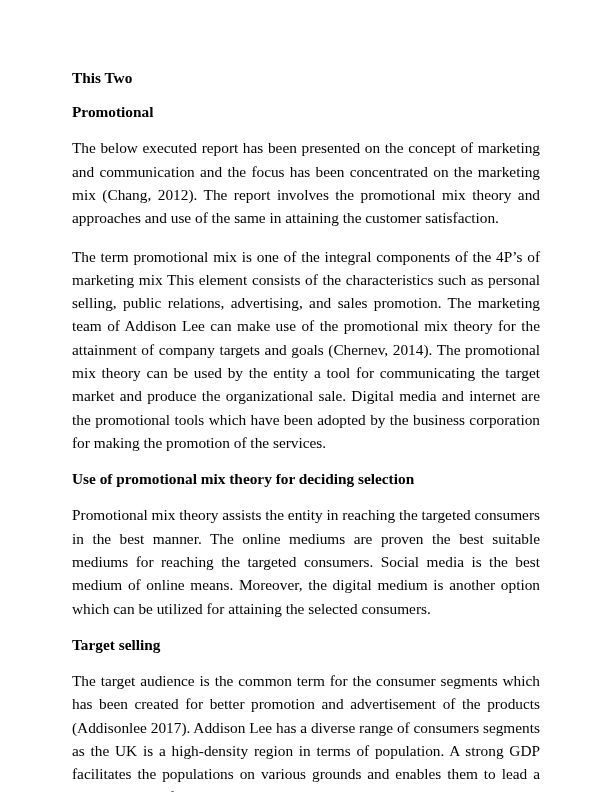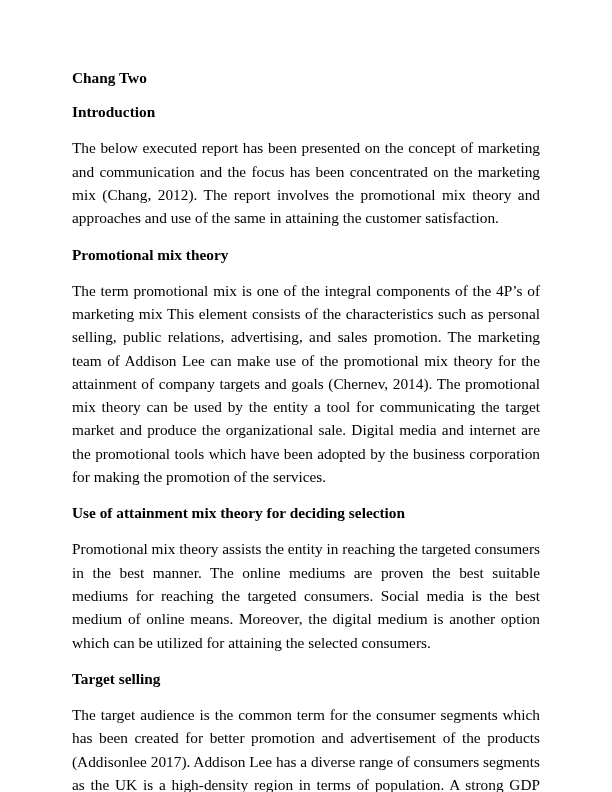--- a/index.html
+++ b/index.html
@@ -45,41 +45,38 @@
     margin-bottom: 0;
   }
 </style>
 </head>
 <body>
 
 <div class="page">
   <div class="doc-body">
 
     <div class="block">
-      <h2 class="heading">Chang Two</h2>
+      <h2 class="heading">This Two</h2>
     </div>
 
     <div class="block">
-      <h2 class="heading">Introduction</h2>
+      <h2 class="heading">Promotional</h2>
     </div>
 
     <div class="block">
       <p class="para">The below executed report has been presented on the concept of marketing and communication and the focus has been concentrated on the marketing mix (Chang, 2012). The report involves the promotional mix theory and approaches and use of the same in attaining the customer satisfaction.</p>
     </div>
 
-    <div class="block">
-      <h2 class="heading">Promotional mix theory</h2>
-    </div>
 
     <div class="block">
       <p class="para">The term promotional mix is one of the integral components of the 4P’s of marketing mix This element consists of the characteristics such as personal selling, public relations, advertising, and sales promotion. The marketing team of Addison Lee can make use of the promotional mix theory for the attainment of company targets and goals (Chernev, 2014). The promotional mix theory can be used by the entity a tool for communicating the target market and produce the organizational sale. Digital media and internet are the promotional tools which have been adopted by the business corporation for making the promotion of the services.</p>
     </div>
 
     <div class="block">
-      <h2 class="heading">Use of attainment mix theory for deciding selection</h2>
+      <h2 class="heading">Use of promotional mix theory for deciding selection</h2>
     </div>
 
     <div class="block">
       <p class="para">Promotional mix theory assists the entity in reaching the targeted consumers in the best manner. The online mediums are proven the best suitable mediums for reaching the targeted consumers. Social media is the best medium of online means. Moreover, the digital medium is another option which can be utilized for attaining the selected consumers.</p>
     </div>
 
     <div class="block">
       <h2 class="heading">Target selling</h2>
     </div>
 

